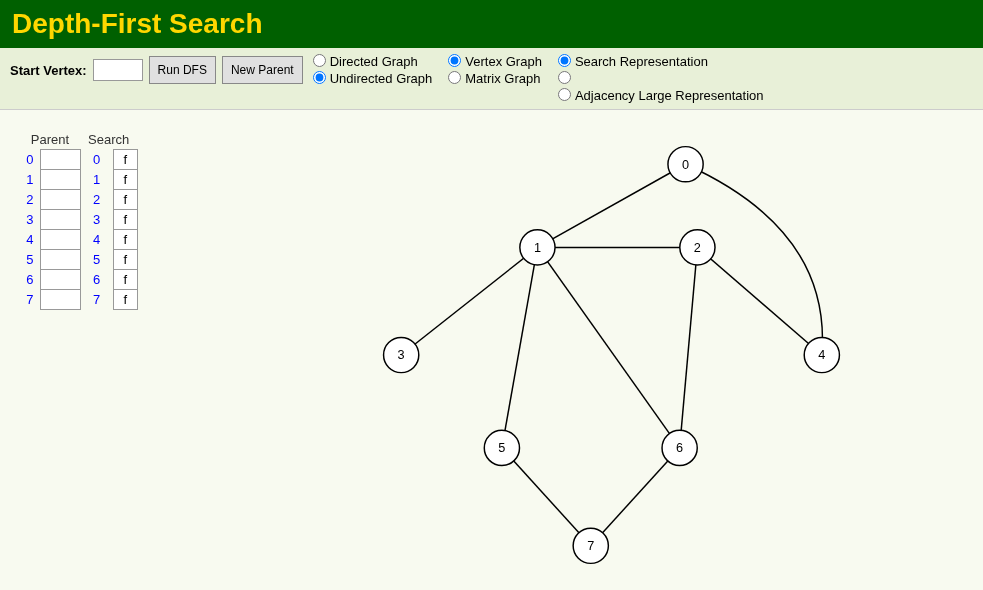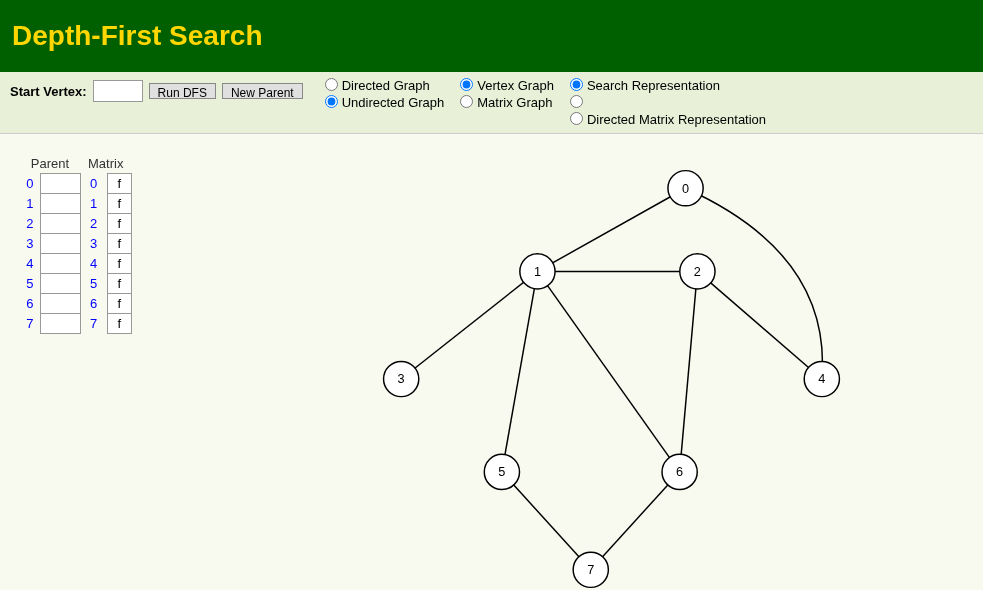--- a/index.html
+++ b/index.html
@@ -1,33 +1,33 @@
 <!DOCTYPE html>
 <html><head>
   <meta charset="utf-8">
   <style>
     * { box-sizing: border-box; margin: 0; padding: 0; }
     body { font-family: Arial, sans-serif; background: #f0f0f0; font-size: 14px; }
 
     #header {
       background-color: #006000;
-      padding: 20px 12px;
+      padding: 8px 12px;
     }
     #header h1 {
       color: #FFD700;
       font-size: 28px;
       font-weight: bold;
     }
 
     #controls-bar {
       background-color: #e8f0d8;
       padding: 6px 10px;
       display: flex;
       align-items: flex-start;
-      gap: 22px;
+      gap: 10px;
       border-bottom: 1px solid #ccc;
     }
 
     #start-vertex-section {
       display: flex;
       align-items: center;
       gap: 6px;
       white-space: nowrap;
       padding-top: 2px;
     }
@@ -38,21 +38,21 @@
     }
 
     #start-vertex-input {
       width: 50px;
       height: 22px;
       border: 1px solid #999;
       padding: 1px 3px;
     }
 
     .btn {
-      height: 16px;
+      height: 28px;
       padding: 2px 8px;
       font-size: 12px;
       cursor: pointer;
       background: #e0e0e0;
       border: 1px solid #888;
     }
 
     #radio-section {
       display: grid;
       grid-template-columns: auto auto auto;
@@ -203,32 +203,32 @@
       <span>Matrix Graph</span>
     </div>
     <div class="radio-group">
       <input type="radio" name="representation" value="adjlist" style="">
     </div>
 
     <div></div>
     <div></div>
     <div class="radio-group">
       <input type="radio" name="representation" value="adjmatrix" style="">
-      <span>Directed Matrix Representation</span>
+      <span>Adjacency Large Representation</span>
     </div>
   </div>
 </div>
 
 <div id="main-content">
   <div id="table-section">
     <table id="node-table">
       <thead>
         <tr>
           <th colspan="2">Parent</th>
-          <th colspan="2">Matrix</th>
+          <th colspan="2">Search</th>
         </tr>
       </thead>
       <tbody id="table-body">
       <tr>
     <td class="node-index">0</td>
     <td class="parent-cell"></td>
     <td class="visited-index">0</td>
     <td class="visited-cell">f</td>
   </tr>
           <tr>

